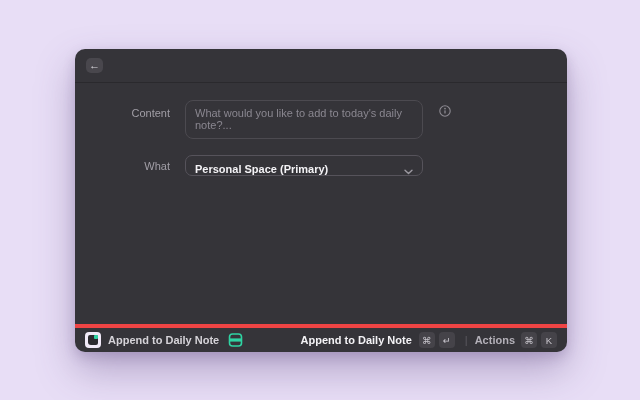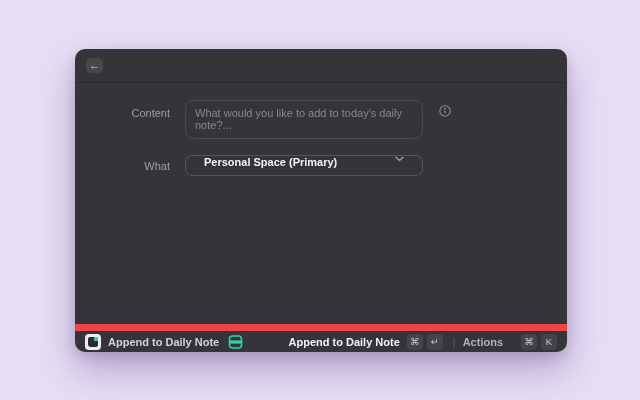--- a/index.html
+++ b/index.html
@@ -38,27 +38,27 @@
   textarea.content-input {
     width:238px; height:39px; resize:none; outline:none;
     background:transparent; border:1px solid #4c4a50; border-radius:8px;
     padding:6px 9px; font-family:"Liberation Sans", sans-serif;
     font-size:11px; color:#e8e6ea; display:block;
   }
   textarea.content-input::placeholder { color:#8a8790; }
   .info-icon { position:absolute; left:254px; top:3px; width:12px; height:12px; }
   .select-box {
     width:238px; height:21px; border:1px solid #56535b; border-radius:7px;
-    display:flex; align-items:flex-start; padding:0 18px; cursor:pointer;
+    display:flex; align-items:flex-end; padding:0 9px; cursor:pointer;
     color:#f4f3f6; font-size:11px; font-weight:700;
   }
   .select-box .chev { margin-left:auto; display:flex; align-items:center; }
   
   .footer {
-    flex:none; height:28px; border-top:7px solid #ef4444;
+    flex:none; height:28px; border-top:4px solid #ef4444;
     display:flex; align-items:center; padding:0 10px; font-size:11px;
   }
   .app-icon {
     width:16px; height:16px; border-radius:4px; background:#f1eaf8;
     position:relative; flex:none;
   }
   .app-icon .dark {
     position:absolute; left:3px; top:3px; width:10px; height:10px;
     background:#2c2b30; border-radius:2px 2px 2px 3px;
   }
@@ -70,21 +70,21 @@
   .note-icon { margin-left:9px; display:flex; align-items:center; }
   .footer-right { margin-left:auto; display:flex; align-items:center; }
   .primary-label { color:#f4f3f6; font-weight:700; margin-right:3px; }
   .key {
     min-width:16px; height:16px; padding:0 3px; margin-left:4px;
     background:#454349; border-radius:4px; color:#c8c5cc;
     font-size:9.5px; display:flex; align-items:center; justify-content:center;
     cursor:pointer;
   }
   .pipe { color:#5c5960; margin:0 7px 0 10px; }
-  .actions-label { color:#b3b0b8; font-weight:600; margin-right:14px; }
+  .actions-label { color:#b3b0b8; font-weight:600; margin-right:2px; }
 </style>
 </head>
 <body>
 
 <div class="stage">
   <div class="window">
 
     <div class="header">
       <div class="back-btn">
         <span>←</span>

